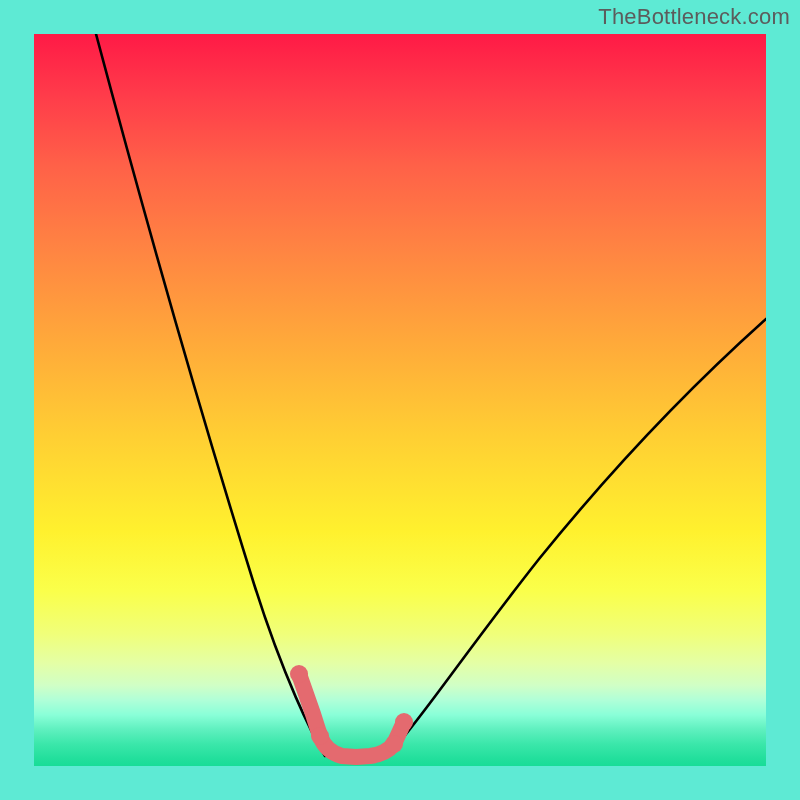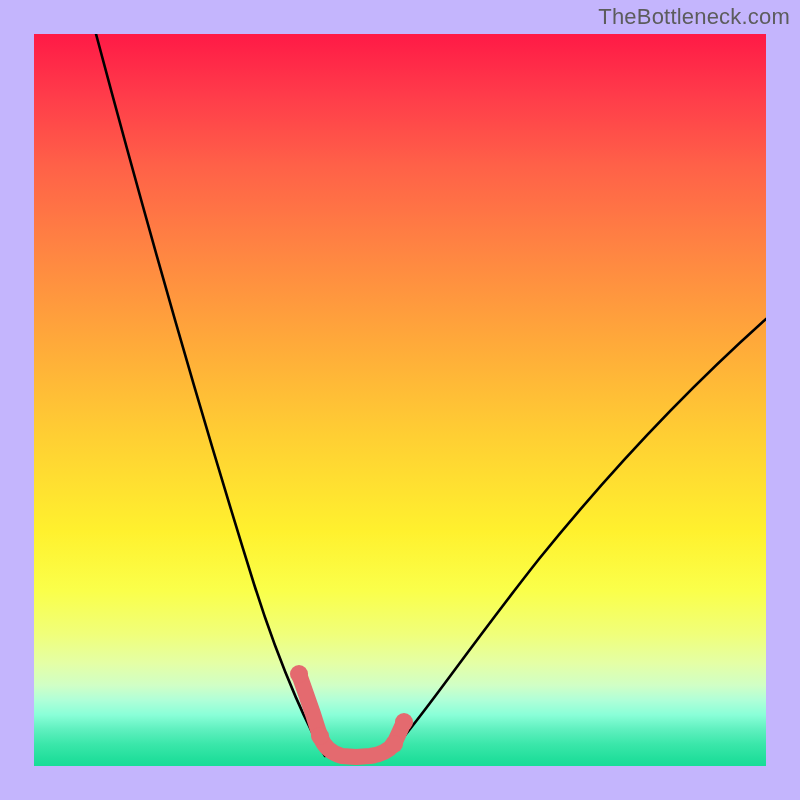--- a/index.html
+++ b/index.html
@@ -9,21 +9,21 @@
     height: 800px;
     overflow: hidden;
     background: #000;
     font-family: Arial, Helvetica, sans-serif;
   }
   .frame {
     position: absolute;
     top: 0; left: 0;
     width: 800px;
     height: 800px;
-    background: #c4b5fd;
+    background: #5eead4;
   }
   .plot {
     position: absolute;
     top: 34px;
     left: 34px;
     width: 732px;
     height: 732px;
     overflow: hidden;
   }
   .gradient {

